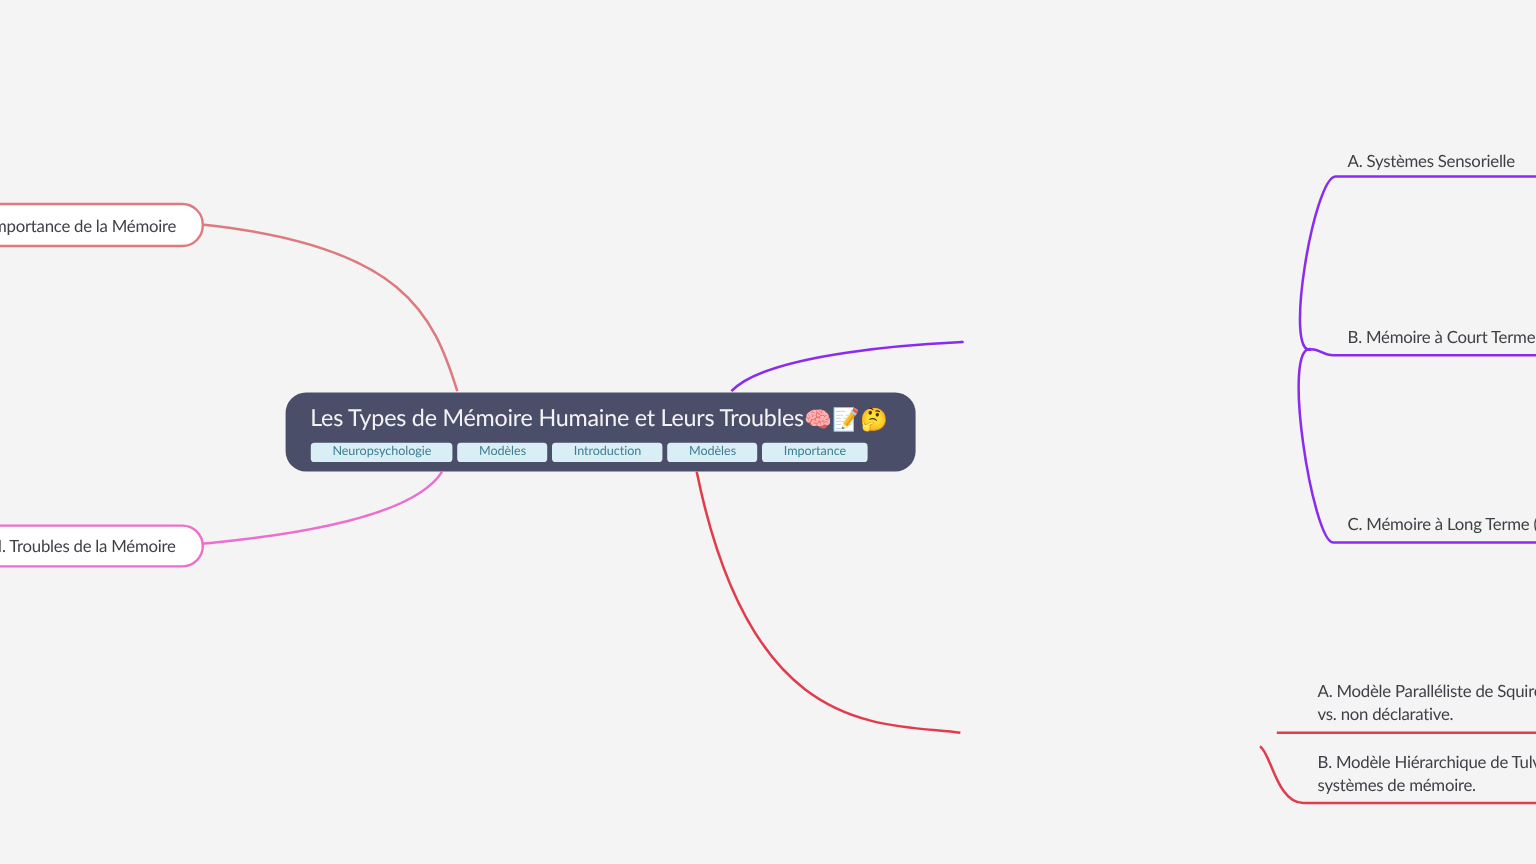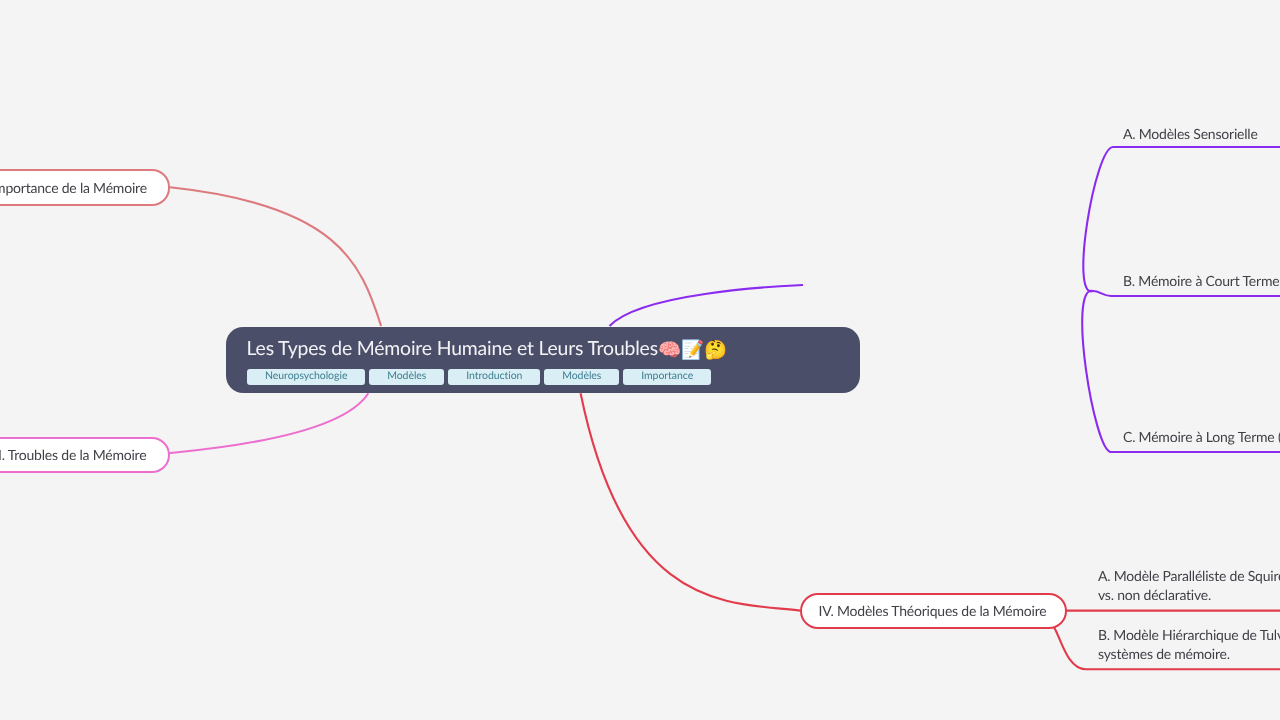--- a/index.html
+++ b/index.html
@@ -5,21 +5,21 @@
 <style>
   html,body{margin:0;padding:0;}
   body{width:1280px;height:720px;overflow:hidden;background:#f4f4f5;
        font-family:"Lato","Liberation Sans",sans-serif;
        -webkit-font-smoothing:antialiased;text-rendering:geometricPrecision;}
   #stage{position:relative;width:1280px;height:720px;overflow:hidden;
          transform:translateZ(0);}
   #links{position:absolute;left:0;top:0;width:1280px;height:720px;overflow:visible;}
 
   
-  #root{position:absolute;left:226px;top:327px;width:634px;height:66px;
+  #root{position:absolute;left:238px;top:327px;width:525px;height:66px;
         background:#4b4e69;border-radius:17px;box-sizing:border-box;}
   #root .title{position:absolute;left:20.5px;top:7.5px;font-size:19.4px;
                letter-spacing:-0.18px;color:#f3f3f6;white-space:nowrap;line-height:26px;}
   #root .emoji{font-size:18.6px;letter-spacing:0.0px;position:relative;
                left:0.5px;top:1.5px;}
   .tagrow{position:absolute;left:21px;top:42px;white-space:nowrap;}
   .tag{display:inline-block;background:#daeef5;color:#3d7f90;font-size:10.5px;
        line-height:15.6px;height:15.6px;padding:0 18px;border-radius:3px;margin-right:3.8px;
        letter-spacing:-0.05px;vertical-align:top;}
 
@@ -65,26 +65,23 @@
 
   <div class="pill" style="left:-124.1px;top:169.3px;width:294.1px;border-color:#dd7a7e">
     <span>I. Introduction / Importance de la Mémoire</span>
     </div>
 
 
   <div class="pill" style="left:-27.8px;top:436.6px;width:197.8px;border-color:#ec6ece">
     <span>III. Troubles de la Mémoire</span>
     </div>
 
-  <div class="pill" style="left:800.3px;top:592.6px;width:267.2px;border-color:#e23b4c">
-    <span>IV. Modèles Théoriques de la Mémoire</span>
-    </div>
 
   <div class="leaf" style="left:1123px;top:124.5px">
-    <div>A. Modèles Sensorielle</div>
+    <div>A. Systèmes Sensorielle</div>
     </div>
   <div class="leaf" style="left:1123px;top:271.5px">
     <div>B. Mémoire à Court Terme</div>
     </div>
   <div class="leaf" style="left:1123px;top:427.5px">
     <div>C. Mémoire à Long Terme (</div>
     </div>
   <div class="leaf" style="left:1098px;top:567.2px">
     <div>A. Modèle Paralléliste de Squire</div>
     <div>vs. non déclarative.</div>

